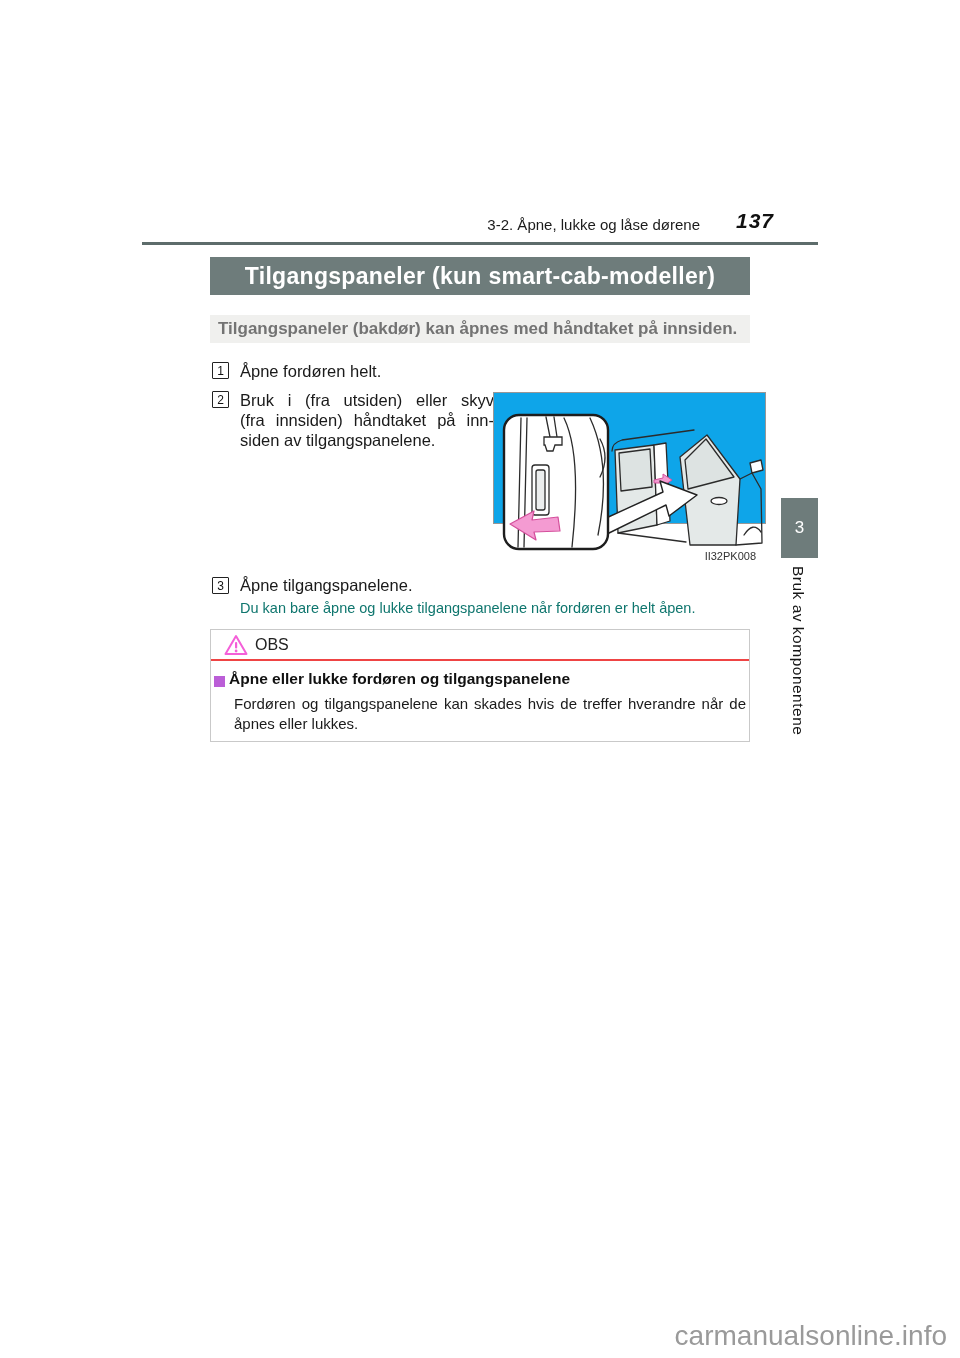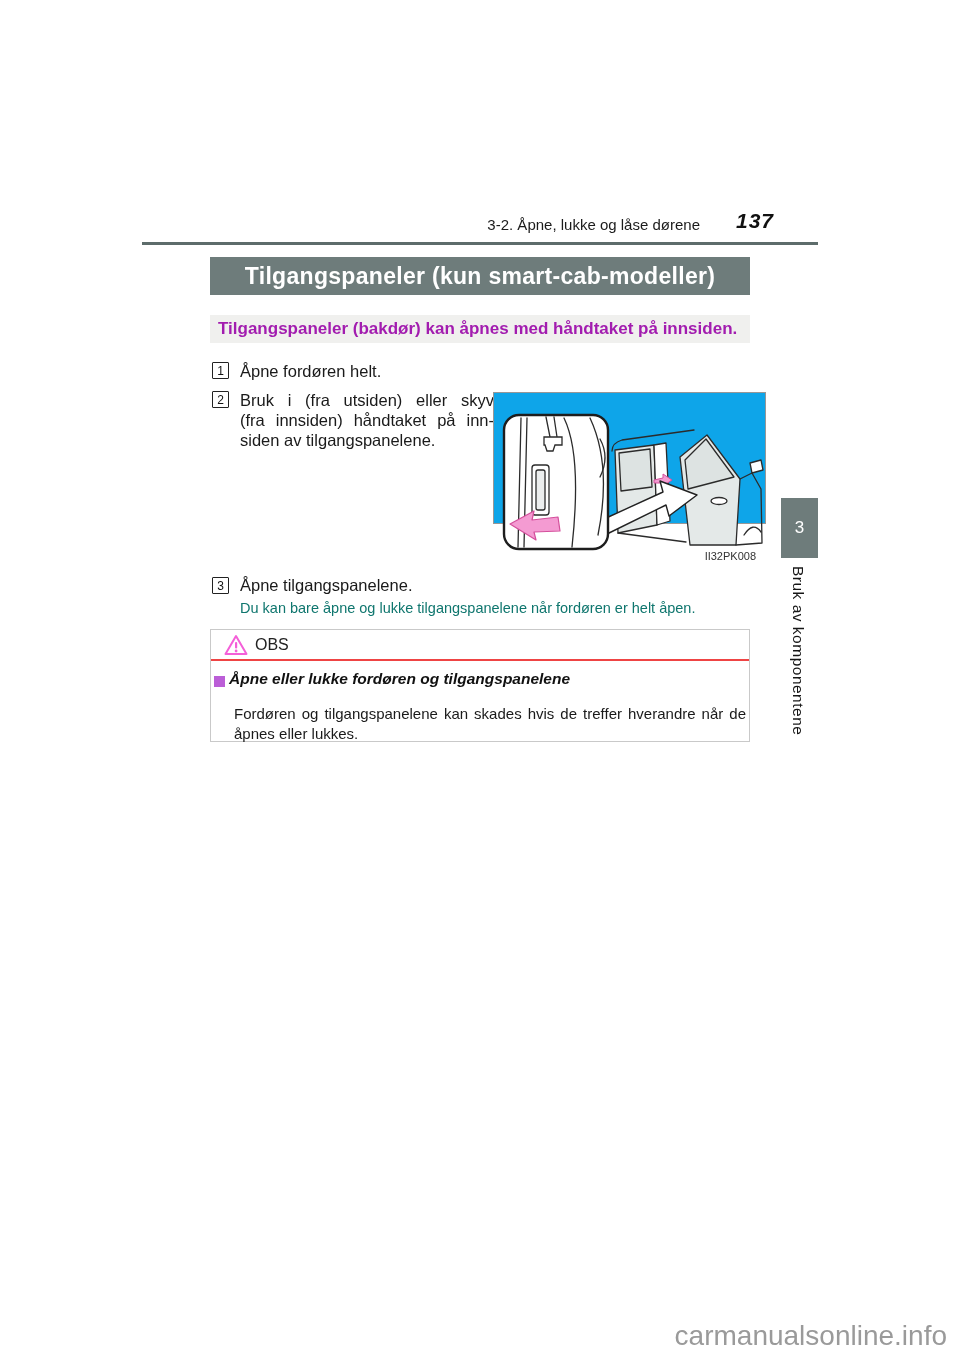--- a/index.html
+++ b/index.html
@@ -43,21 +43,21 @@
     letter-spacing: 0.3px;
     display: flex; align-items: center; justify-content: center;
     white-space: nowrap;
   }
   
   .summary-box {
     position: absolute;
     top: 315px; left: 210px;
     width: 540px; height: 28px;
     background: #f0f0ee;
-    color: #a21caf;
+    color: #737373;
     font-size: 17px; font-weight: bold;
     display: flex; align-items: center;
     padding-left: 8px;
     white-space: nowrap;
   }
   
   .step-badge {
     position: absolute;
     width: 17px; height: 17px;
     border: 1.6px solid #222;
@@ -107,30 +107,30 @@
     background: #fff;
   }
   .obs-header {
     height: 31px;
     border-bottom: 2px solid #ef4444;
     display: flex; align-items: center;
     padding-left: 13px; gap: 7px;
   }
   .obs-label { font-size: 16px; color: #222; }
   .obs-content { padding: 9px 10px 0 3px; }
-  .obs-heading-row { display: flex; align-items: center; gap: 4px; font-style: italic; }
+  .obs-heading-row { display: flex; align-items: center; gap: 4px; }
   .obs-bullet {
     width: 11px; height: 11px;
     background: #bb5ed7;
     margin-top: 4px;
     flex: 0 0 auto;
   }
   .obs-heading { font-size: 15.5px; font-weight: bold; color: #111; }
   .obs-body {
-    margin-left: 20px; margin-top: 16px;
+    margin-left: 20px; margin-top: 6px;
     width: 512px;
     font-size: 15px; line-height: 20px;
     color: #1a1a1a;
     text-align: justify;
   }
   
   .chapter-tab {
     position: absolute;
     top: 498px; left: 781px;
     width: 37px; height: 60px;

